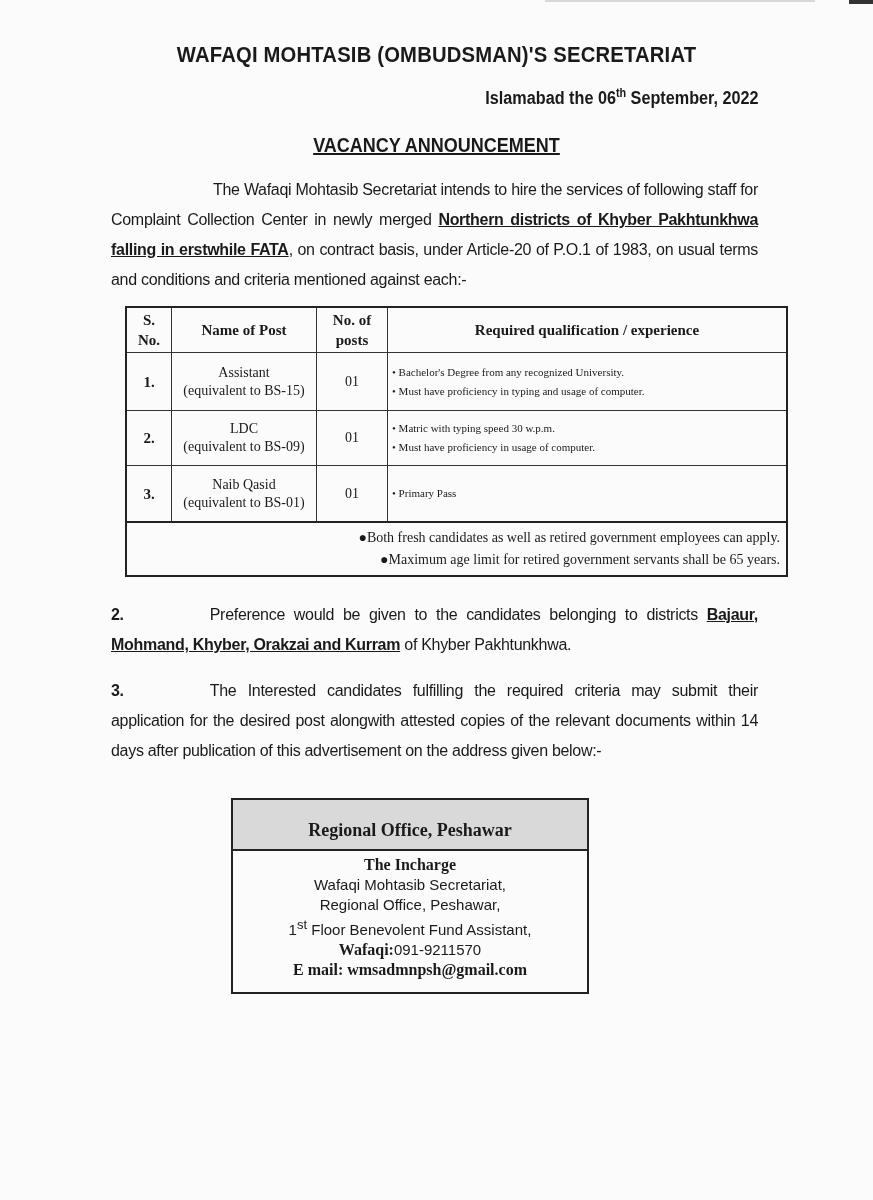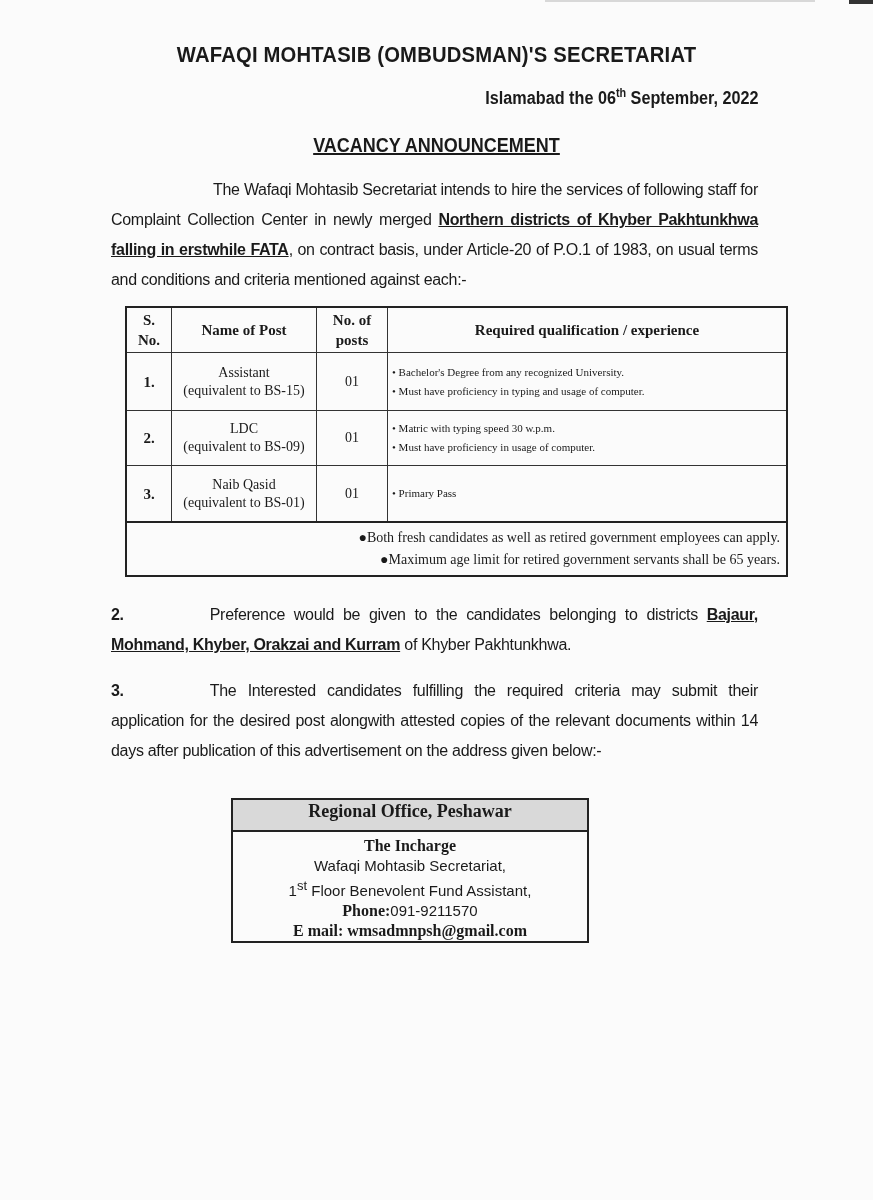--- a/index.html
+++ b/index.html
@@ -43,22 +43,22 @@
     table.posts td { line-height: 18px; }
     table.posts td.qual { text-align: left; font-size: 11px; line-height: 19px; }
     table.posts td.sn { font-weight: bold; font-size: 15px; }
     .r1 td { height: 57px; } .r2 td { height: 54px; } .r3 td { height: 55px; }
     table.posts td.notes { text-align: right; padding: 4px 6px; font-size: 14px; line-height: 22px; border-top: 2.5px solid #222; }
     .bullet { display: inline-block; width: 26px; }
     .addr {
       position: absolute; top: 798px; left: 231px; width: 354px; border: 2px solid #222;
       font-family: "Liberation Sans", sans-serif; text-align: center;
     }
-    .addr-head { background: #d9d9d9; border-bottom: 2px solid #222; font-weight: bold; font-size: 18px; padding: 1px 0 8px; font-family: "Liberation Serif", serif; }
-    .addr-body { font-size: 15px; line-height: 20px; padding: 4px 0 0; }
+    .addr-head { background: #d9d9d9; border-bottom: 2px solid #222; font-weight: bold; font-size: 18px; padding: 20px 0 8px; font-family: "Liberation Serif", serif; }
+    .addr-body { font-size: 15px; line-height: 20px; padding: 4px 0 12px; }
     .addr-body .b { font-weight: bold; font-family: "Liberation Serif", serif; font-size: 16px; }
     .addr-body sup { font-size: 13px; }
   </style>
 </head>
 <body>
 
 <div class="scan-edge-top"></div>
 <div class="scan-edge-corner"></div>
 
 <div class="title">WAFAQI MOHTASIB (OMBUDSMAN)'S SECRETARIAT</div>
@@ -121,17 +121,18 @@
 
 <div class="para p2"><span class="num">2.</span><span class="indent" style="width:86px"></span><span>Preference would be given to the candidates belonging to districts </span><b>Bajaur, Mohmand, Khyber, Orakzai and Kurram</b><span> of Khyber Pakhtunkhwa.</span></div>
 
 <div class="para p3"><span class="num">3.</span><span class="indent" style="width:86px"></span><span>The Interested candidates fulfilling the required criteria may submit their application for the desired post alongwith attested copies of the relevant documents within 14 days after publication of this advertisement on the address given below:-</span></div>
 
 <div class="addr">
   <div class="addr-head">Regional Office, Peshawar</div>
   <div class="addr-body">
     <div class="b">The Incharge</div>
     <div>Wafaqi Mohtasib Secretariat,</div>
+    <div>Regional Office, Peshawar,</div>
     <div><span>1</span><sup>st</sup><span> Floor Benevolent Fund Assistant,</span></div>
-    <div><span class="b">Phone:</span><span>091-9211570</span></div>
+    <div><span class="b">Wafaqi:</span><span>091-9211570</span></div>
     <div class="b"><span>E mail: </span><span>wmsadmnpsh@gmail.com</span></div>
   </div>
 </div>
 
 </body></html>

